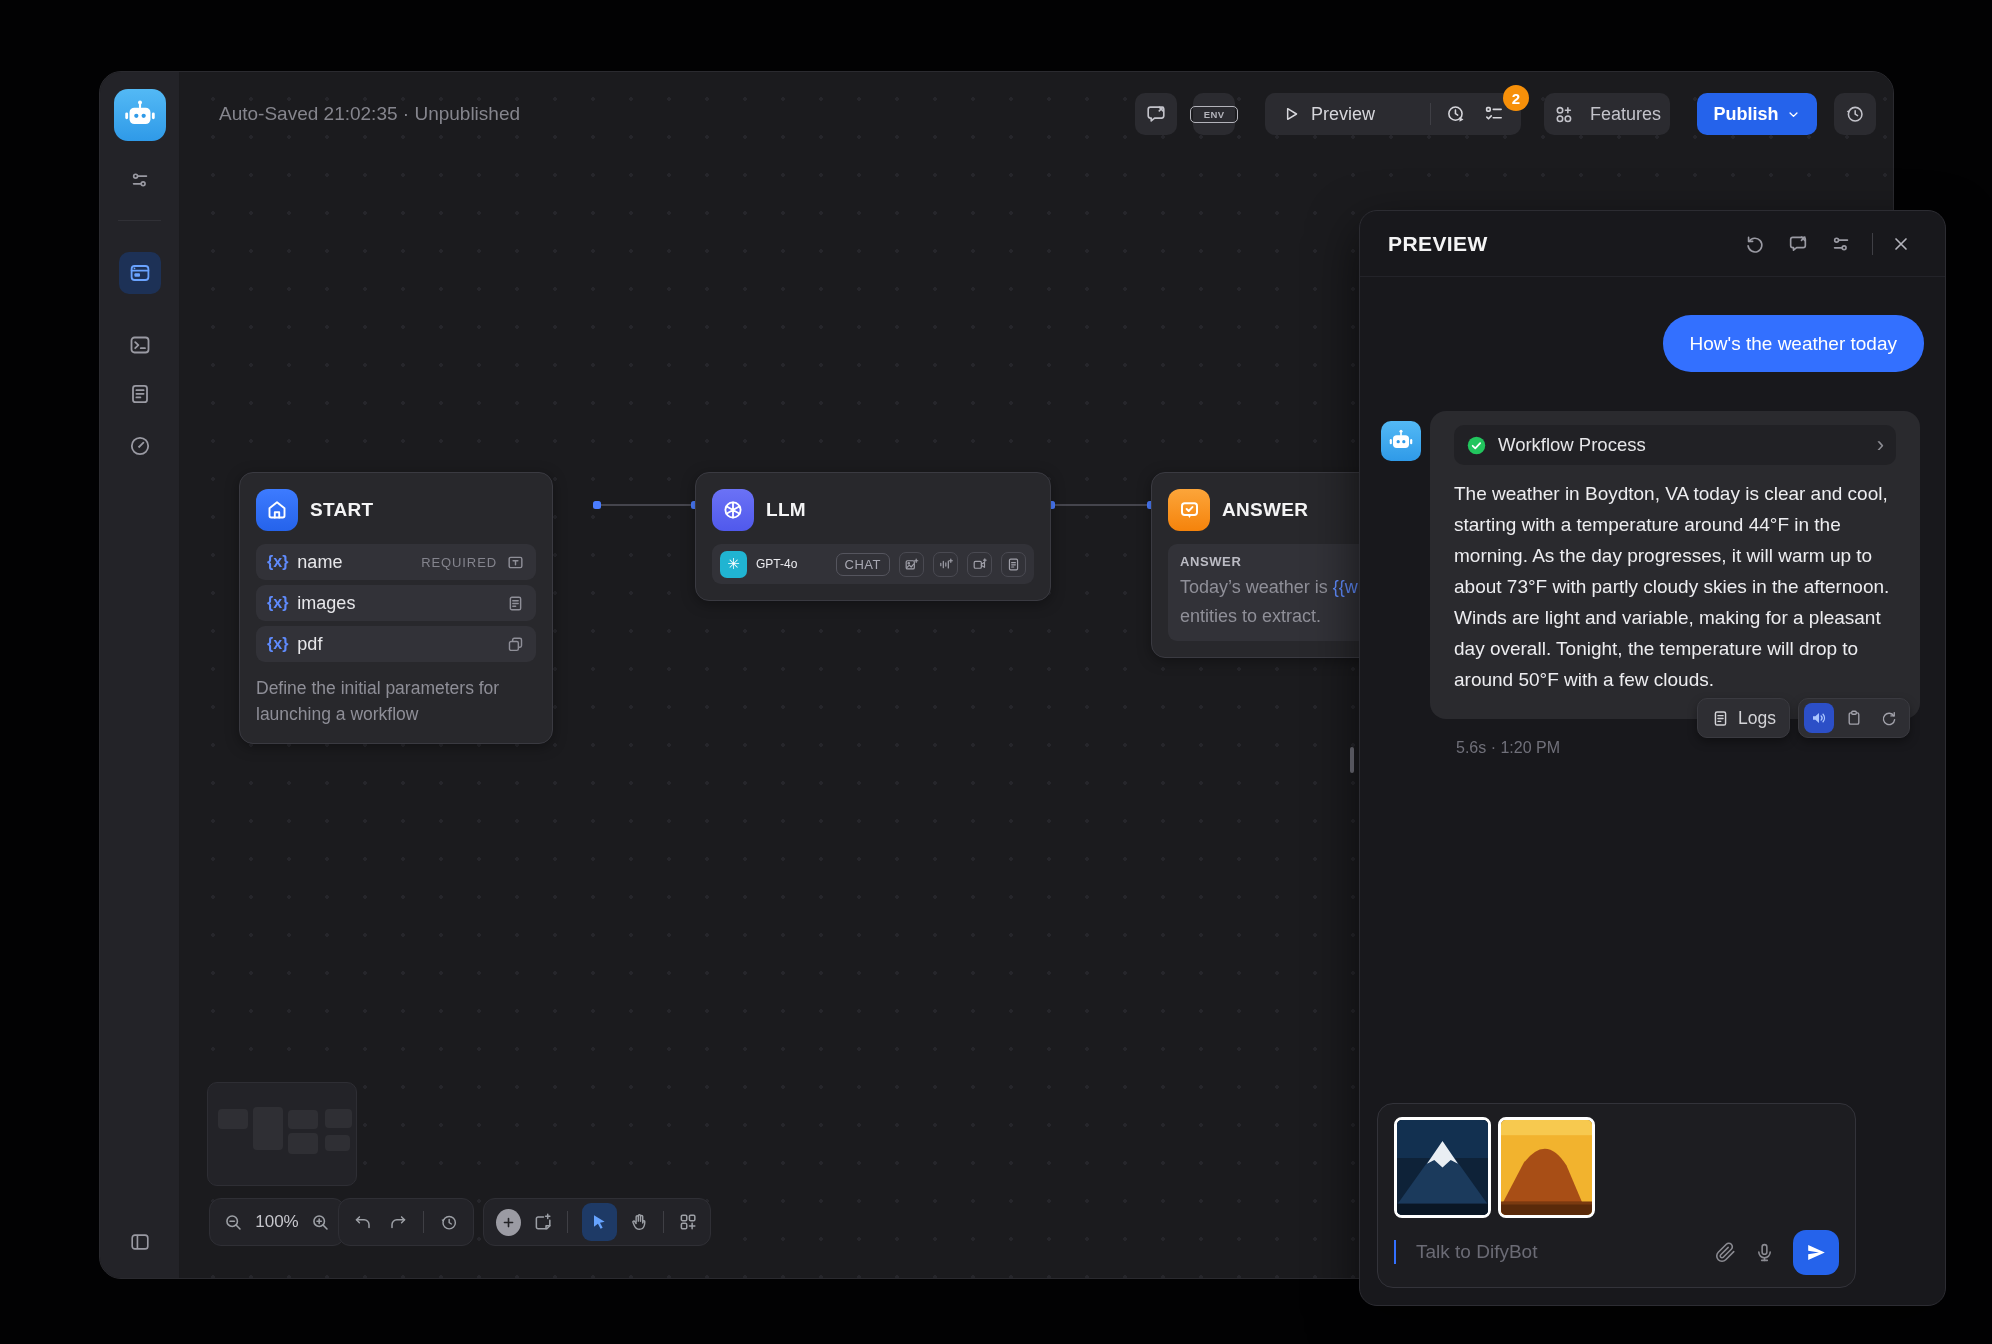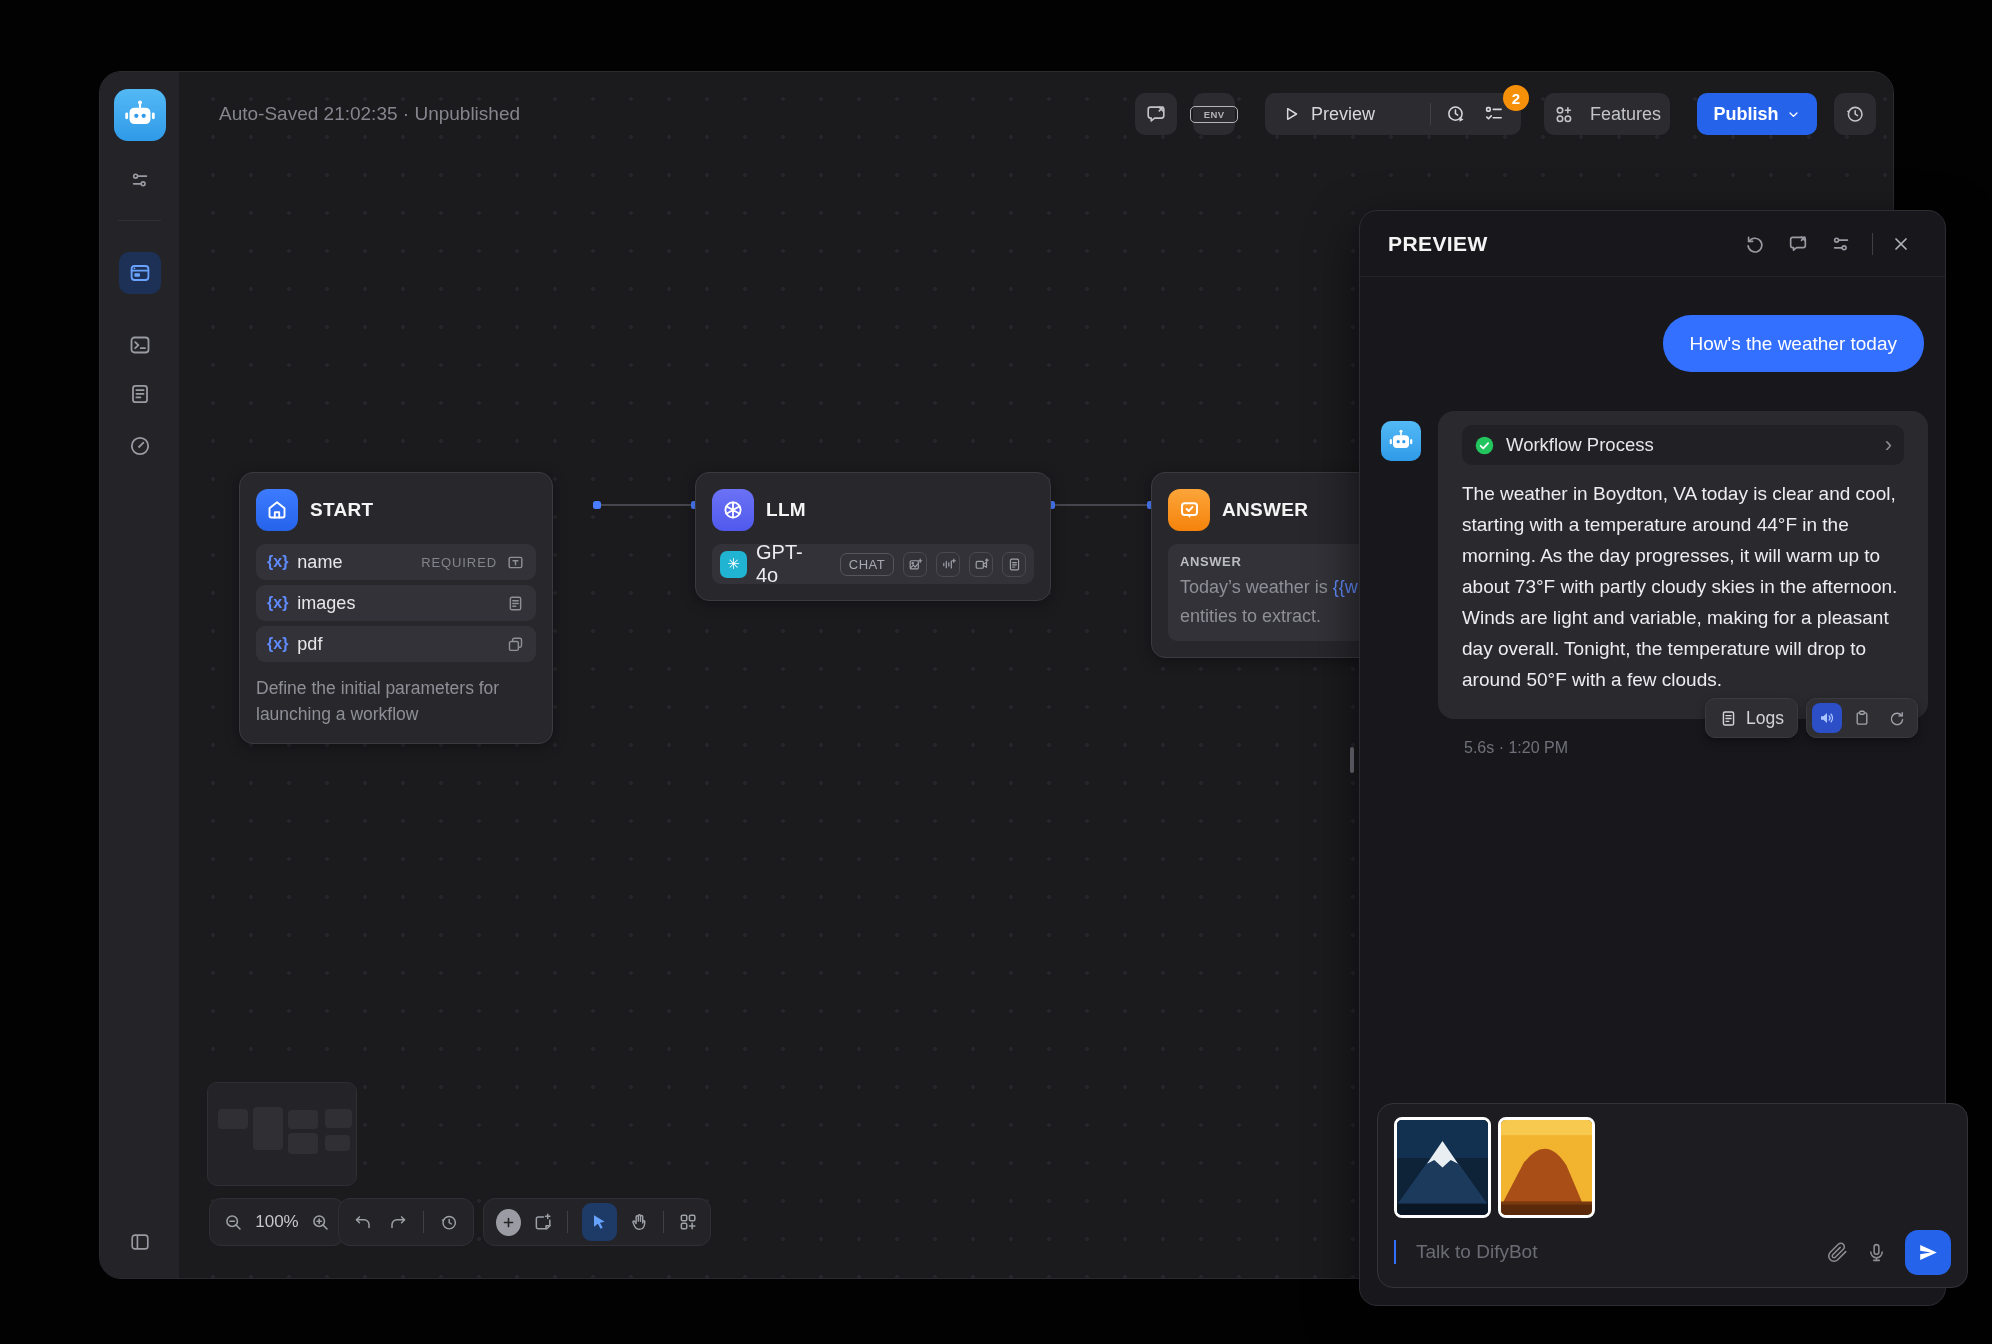--- a/index.html
+++ b/index.html
@@ -51,21 +51,21 @@
   .vrow{height:36px;background:#323238;border-radius:9px;display:flex;align-items:center;padding:0 11px;gap:9px;
         margin-bottom:5px;font-size:18px;color:#e7e7ea;}
   .vx{color:#5f8bfd;font-weight:600;font-size:16px;}
   .grow{flex:1;}
   .req{font-size:13px;letter-spacing:.9px;color:#84848d;}
   .row-ic{color:#8f8f98;display:flex;}
   .node-desc{margin-top:13px;font-size:17.5px;line-height:26px;color:#8e8e97;}
   .mrow{height:40px;background:#323238;border-radius:9px;display:flex;align-items:center;padding:0 8px;gap:9px;}
   .gpt-chip{width:27px;height:27px;border-radius:7px;background:#20b4d2;color:#fff;font-size:15px;
             display:flex;align-items:center;justify-content:center;flex:none;}
-  .model-name{font-size:20px;color:#ececf0;}
+  .model-name{font-size:12px;color:#ececf0;}
   .chat-badge{border:1px solid #55555e;border-radius:7px;padding:3px 8px;font-size:13px;letter-spacing:.5px;color:#a8a8b2;}
   .cap{width:25px;height:25px;border:1px solid #4a4a52;border-radius:7px;color:#a0a0a9;
        display:flex;align-items:center;justify-content:center;}
   .ans-box{background:#323238;border-radius:9px;padding:10px 12px;}
   .ans-label{font-size:13px;font-weight:700;letter-spacing:.6px;color:#bcbcc4;margin-bottom:4px;}
   .ans-line{font-size:18px;line-height:29px;color:#8f8f98;white-space:nowrap;overflow:hidden;}
   .ans-var{color:#5f8bfd;}
 
   .edge{position:absolute;height:2px;background:#45454d;}
   .handle{position:absolute;width:8px;height:8px;border-radius:2.5px;background:#4b7dff;}
@@ -85,38 +85,38 @@
   
   .panel{position:absolute;left:1359px;top:210px;width:587px;height:1096px;background:#18181c;
          border:1px solid #2c2c32;border-radius:18px;box-shadow:0 18px 50px rgba(0,0,0,.6);z-index:10;}
   .panel-handle{position:absolute;left:1350px;top:747px;width:4px;height:26px;background:#55555d;border-radius:2px;z-index:11;}
   .p-head{height:66px;border-bottom:1px solid #232329;display:flex;align-items:center;padding:0 34px 0 28px;}
   .p-title{font-size:21px;font-weight:700;color:#f4f4f5;letter-spacing:.4px;flex:1;}
   .p-ico{color:#9a9aa3;margin-left:21px;display:flex;}
   .p-close{color:#b4b4bc;font-size:20px;margin-left:18px;}
   .user-bubble{position:absolute;top:104px;right:21px;height:57px;border-radius:28px;background:#3370ff;color:#fff;
                display:flex;align-items:center;padding:0 27px;font-size:19px;}
-  .bot-row{position:absolute;top:200px;left:21px;display:flex;gap:17px;}
+  .bot-row{position:absolute;top:200px;left:21px;display:flex;gap:9px;}
   .avatar{width:40px;height:40px;border-radius:10px;background:linear-gradient(180deg,#53b9f5,#2f9ae8);
           display:flex;align-items:center;justify-content:center;flex:none;margin-top:10px;}
   .bot-bubble{width:490px;background:#2a2a2e;border-radius:16px;padding:14px 24px 24px;position:relative;}
   .proc-pill{display:flex;align-items:center;gap:11px;background:#212125;border-radius:10px;padding:9px 12px;}
   .proc-lbl{font-size:18.5px;color:#e6e6e9;flex:1;}
   .proc-chevron{color:#8b8b92;font-size:22px;line-height:1;}
   .resp{margin-top:13px;font-size:19px;line-height:31px;color:#ededf0;}
   .msg-foot{position:absolute;right:10px;bottom:-19px;display:flex;gap:8px;}
   .logs-btn{height:40px;background:#2e2e33;border:1px solid #3a3a40;border-radius:10px;padding:0 13px;
             display:flex;align-items:center;gap:8px;color:#d4d4d8;font-size:17.5px;box-shadow:0 4px 10px rgba(0,0,0,.35);}
   .foot-group{height:40px;background:#2e2e33;border:1px solid #3a3a40;border-radius:10px;padding:0 5px;
               display:flex;align-items:center;gap:5px;box-shadow:0 4px 10px rgba(0,0,0,.35);}
   .fg-btn{width:30px;height:30px;border-radius:8px;color:#a2a2ab;display:flex;align-items:center;justify-content:center;}
   .fg-btn.active{background:#2c4fc7;color:#aac5ff;}
   .meta{margin-top:20px;margin-left:26px;font-size:16px;color:#70707a;}
 
-  .input-wrap{position:absolute;left:17px;bottom:17px;width:591px;height:185px;background:#1d1d21;
+  .input-wrap{position:absolute;left:17px;bottom:17px;width:479px;height:185px;background:#1d1d21;
               border:1.5px solid #33333a;border-radius:16px;padding:13px 16px;}
   .thumbs{display:flex;gap:7px;}
   .thumb{width:97px;height:101px;border:3px solid #fff;border-radius:8px;overflow:hidden;background:#000;}
   .thumb svg{display:block;width:100%;height:100%;}
   .input-row{position:absolute;left:16px;right:16px;bottom:12px;height:46px;display:flex;align-items:center;gap:18px;}
   .caret{width:2px;height:24px;background:#3370ff;flex:none;}
   .chat-input{flex:1;background:transparent;border:none;outline:none;color:#e4e4e7;font-size:19px;min-width:0;}
   .chat-input::placeholder{color:#6b6b75;}
   .in-ic{color:#8b8b92;display:flex;}
   .send-btn{width:46px;height:45px;border-radius:13px;background:#2563eb;display:flex;align-items:center;justify-content:center;flex:none;}

